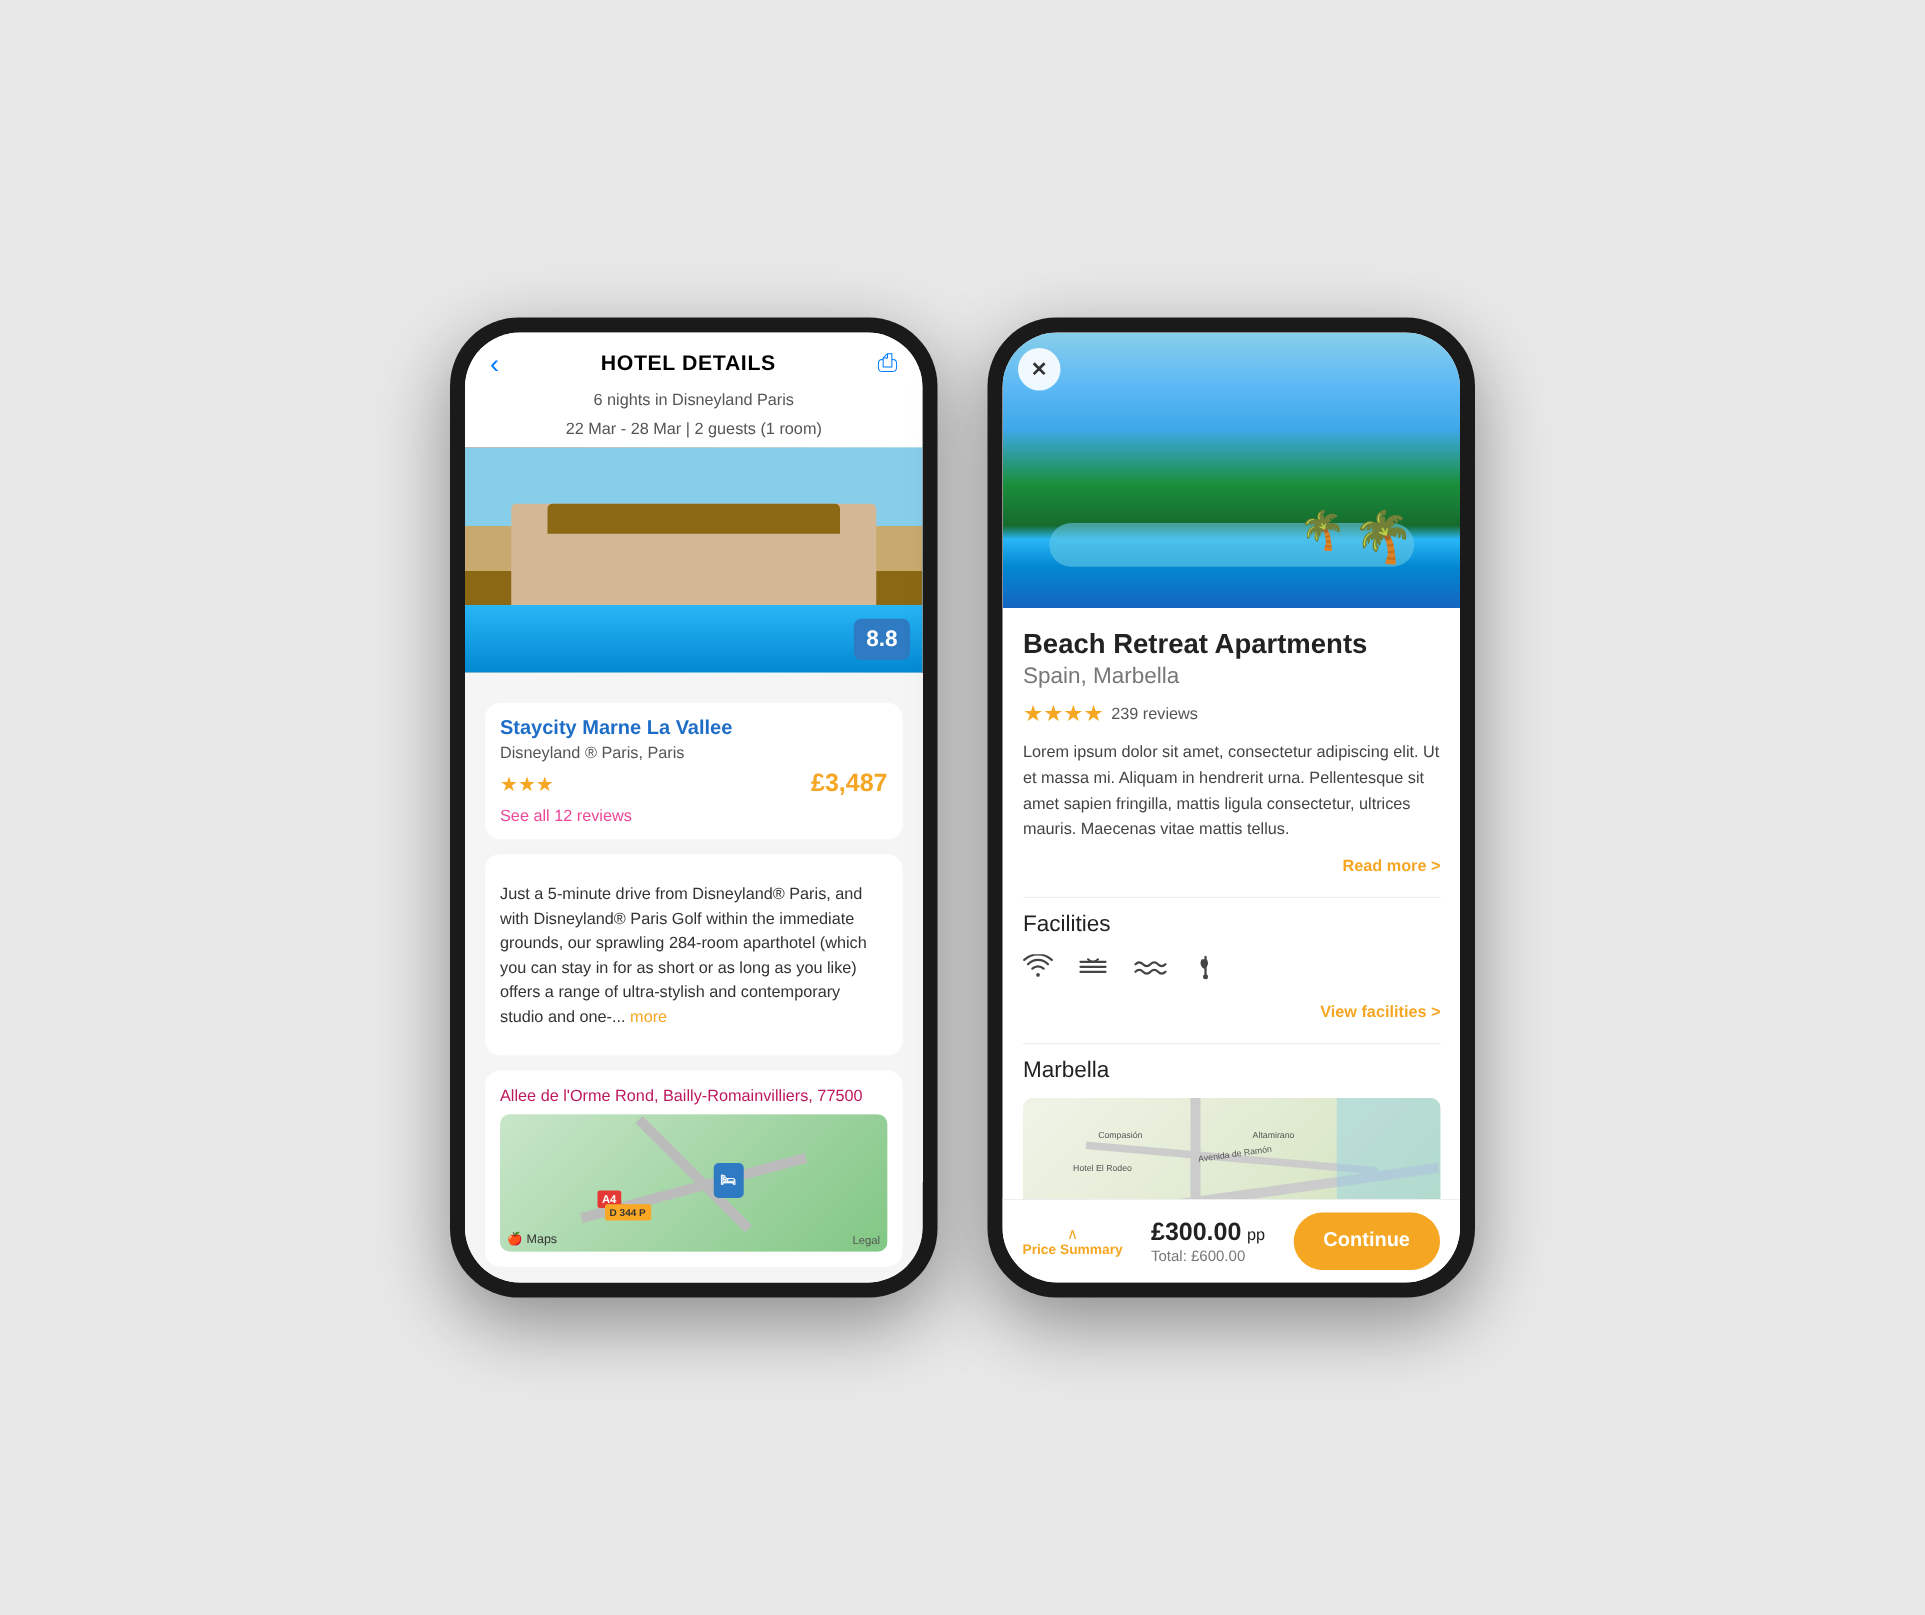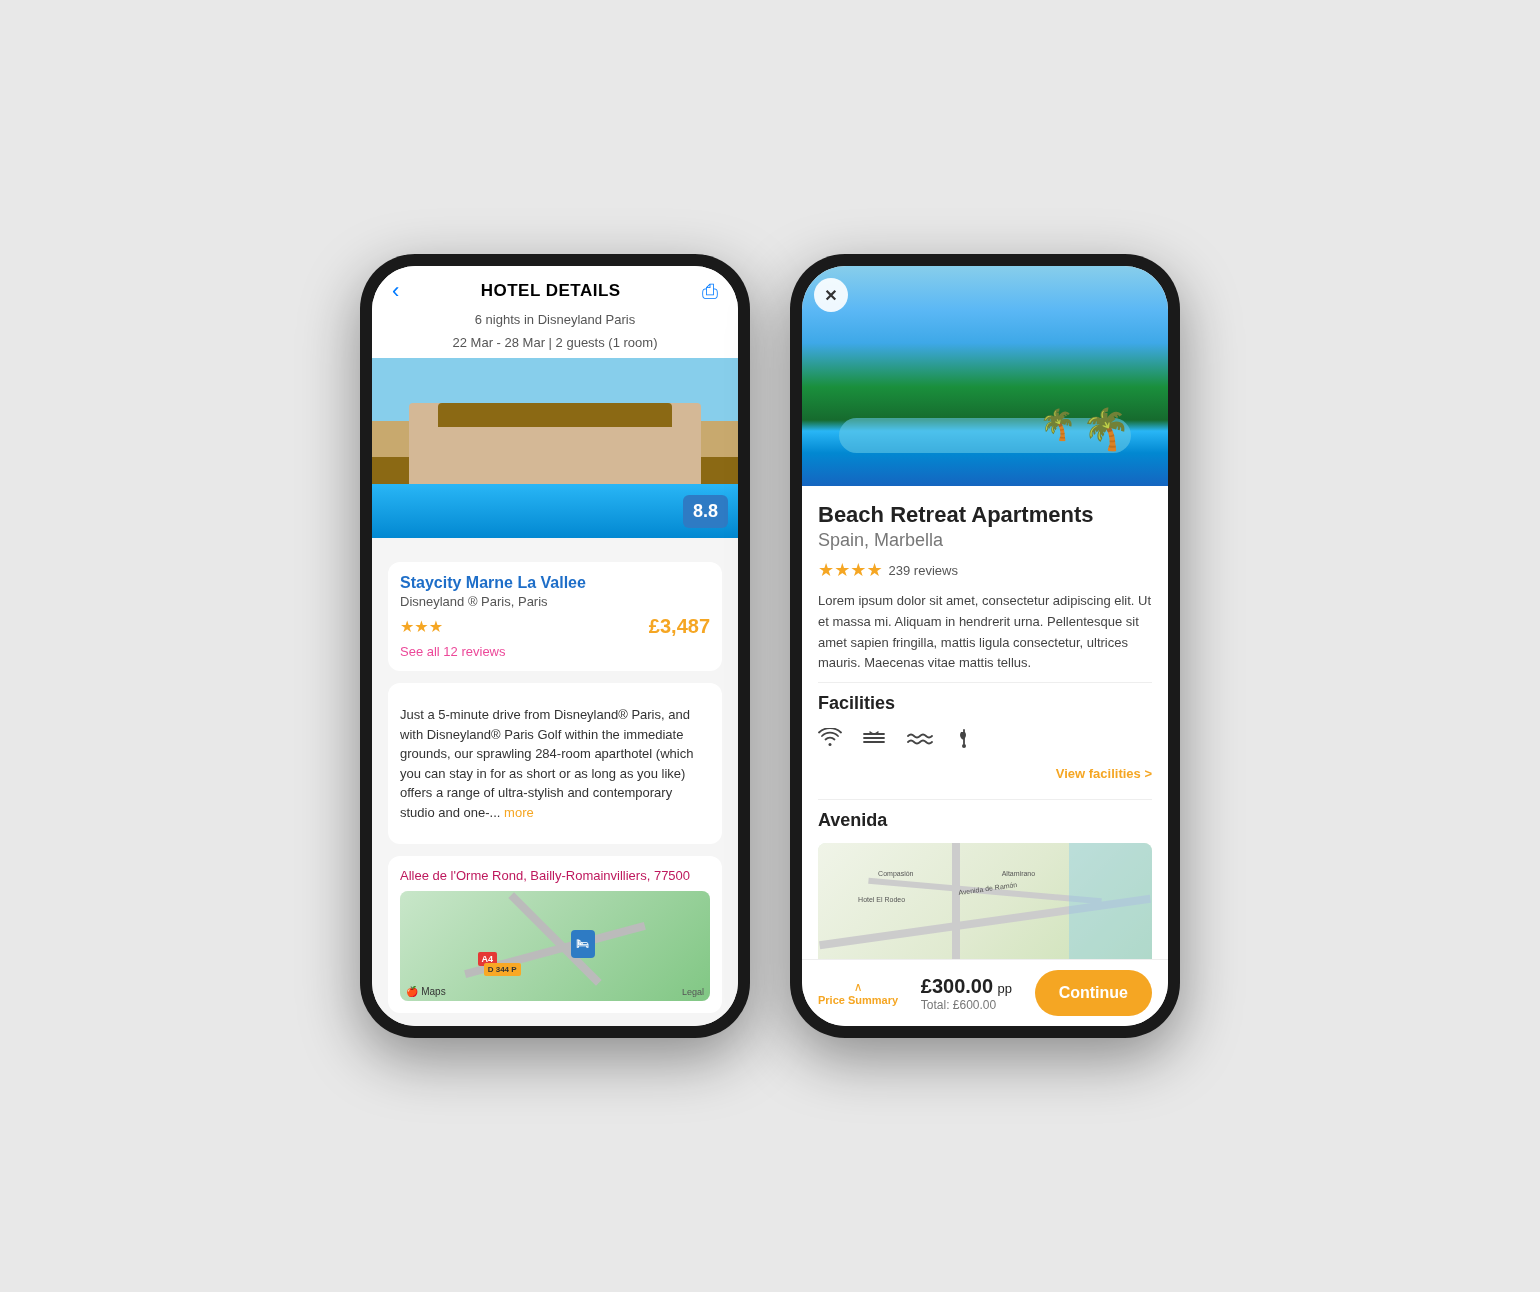--- a/index.html
+++ b/index.html
@@ -306,21 +306,21 @@
       color: #F5A623;
       font-size: 13px;
       font-weight: 600;
       display: block;
       text-align: right;
       padding: 4px 0 10px;
     }
     .divider { height: 1px; background: #eee; margin: 8px 0; }
     .section-title {
       font-size: 18px;
-      font-weight: 700;
+      font-weight: 400;
       color: #222;
       margin: 10px 0 12px;
     }
     .facilities-icons {
       display: flex;
       gap: 20px;
       margin-bottom: 6px;
       align-items: center;
     }
     .facility-icon {
@@ -489,20 +489,21 @@
         <div class="s2-body">
           <div class="s2-hotel-name">Beach Retreat Apartments</div>
           <div class="s2-location">Spain, Marbella</div>
 
           <div class="s2-stars-row">
             <span class="s2-stars">★★★★</span>
             <span class="s2-reviews">239 reviews</span>
           </div>
 
           <p class="s2-desc">Lorem ipsum dolor sit amet, consectetur adipiscing elit. Ut et massa mi. Aliquam in hendrerit urna. Pellentesque sit amet sapien fringilla, mattis ligula consectetur, ultrices mauris. Maecenas vitae mattis tellus.</p>
+          <span class="read-more">Read more &gt;</span>
 
           <div class="divider"></div>
 
           <div class="section-title">Facilities</div>
           <div class="facilities-icons">
             <span class="facility-icon" title="WiFi">
               <svg width="24" height="20" viewBox="0 0 24 20" fill="none" xmlns="http://www.w3.org/2000/svg">
                 <path d="M12 15a1.5 1.5 0 110 3 1.5 1.5 0 010-3z" fill="#444"></path>
                 <path d="M7.5 11.5a6.5 6.5 0 019 0" stroke="#444" stroke-width="1.8" stroke-linecap="round" fill="none"></path>
                 <path d="M4 8a11 11 0 0116 0" stroke="#444" stroke-width="1.8" stroke-linecap="round" fill="none"></path>
@@ -526,21 +527,21 @@
                 <path d="M10 4 L10 18" stroke="#444" stroke-width="1.8" stroke-linecap="round"></path>
                 <path d="M7 6 Q5 9 7 12 Q9 15 11 12 Q13 9 11 6 Z" fill="#444"></path>
                 <circle cx="10" cy="20" r="2" fill="#444"></circle>
               </svg>
             </span>
           </div>
           <span class="view-facilities">View facilities &gt;</span>
 
           <div class="divider"></div>
 
-          <div class="section-title">Avenida</div>
+          <div class="section-title">Marbella</div>
 
           <div class="s2-map">
             <div class="s2-map-bg">
 
               <div class="s2-map-road s2-map-road1"></div>
               <div class="s2-map-road s2-map-road2"></div>
               <div class="s2-map-road s2-map-road3"></div>
 
               <div style="position:absolute;top:28%;left:42%;font-size:7px;color:#555;transform:rotate(-8deg);white-space:nowrap;">Avenida de Ramón</div>
               <div style="position:absolute;top:18%;left:55%;font-size:7px;color:#555;white-space:nowrap;">Altamirano</div>

